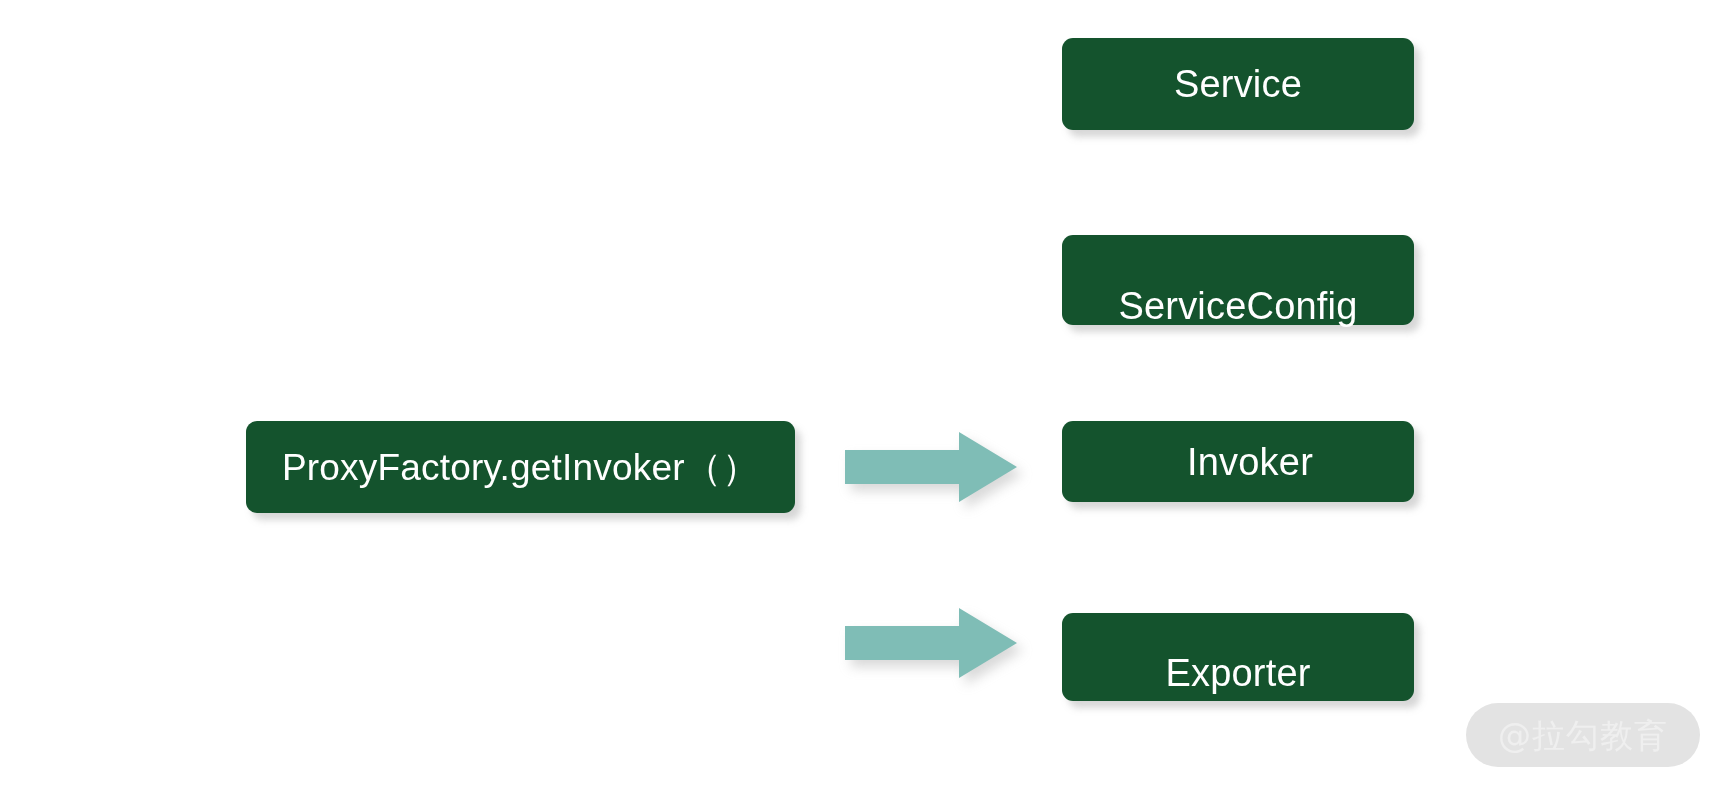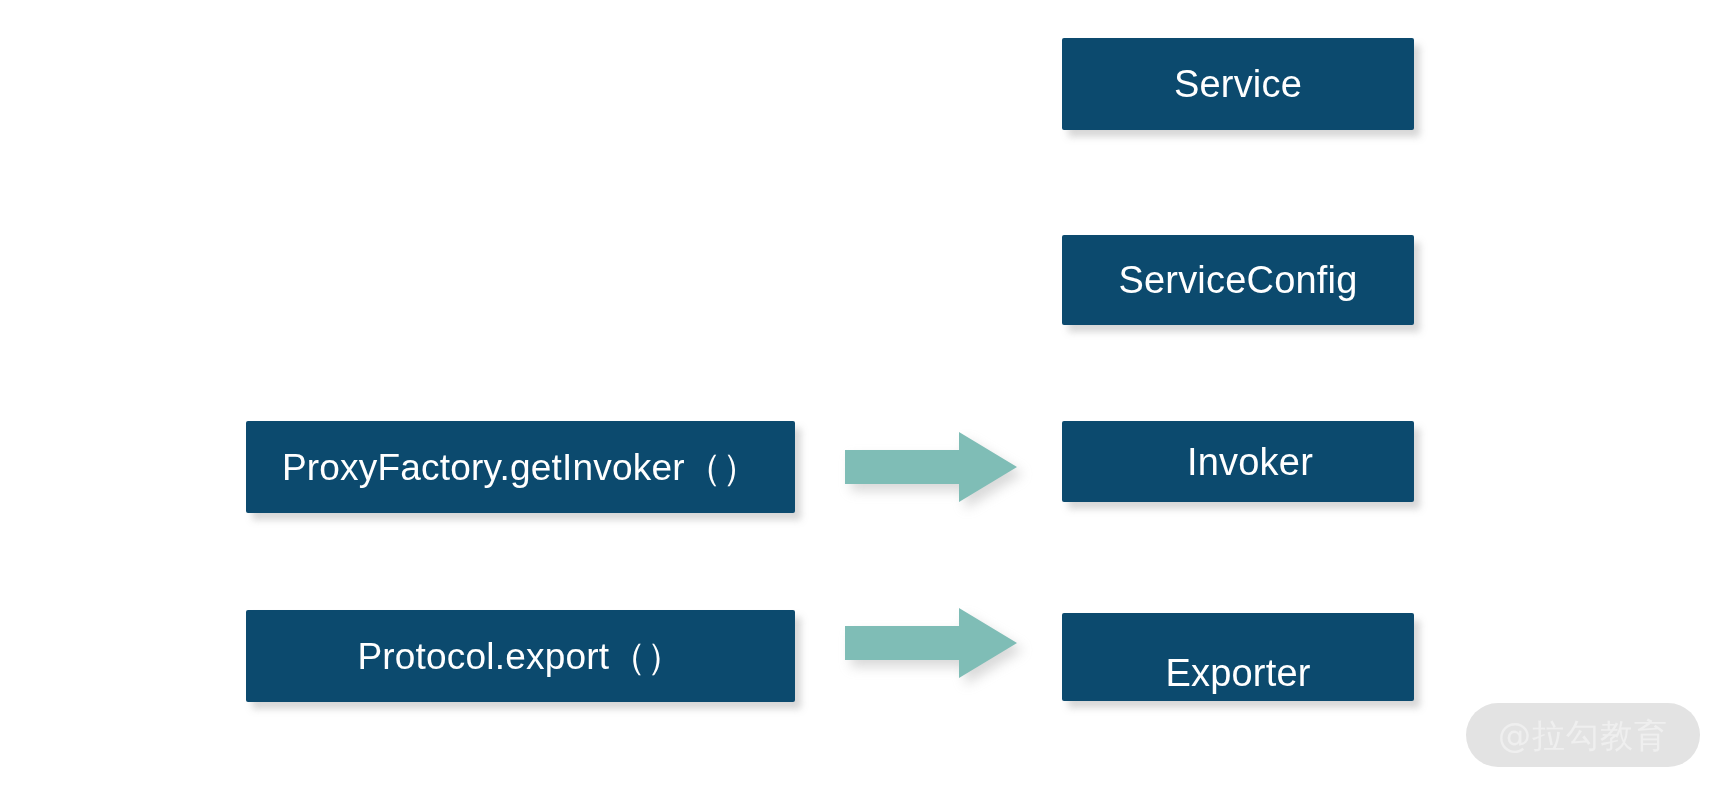--- a/index.html
+++ b/index.html
@@ -13,37 +13,37 @@
   #canvas {
     position: relative;
     width: 1720px;
     height: 799px;
     background: #ffffff;
     overflow: hidden;
   }
   .node {
     position: absolute;
     box-sizing: border-box;
-    background: #0c4a6e;
-    border-radius: 2px;
+    background: #14532d;
+    border-radius: 11px;
     color: #ffffff;
     display: flex;
     align-items: center;
     justify-content: center;
     box-shadow: 6px 7px 7px rgba(140, 140, 140, 0.35);
     letter-spacing: 0.2px;
     white-space: nowrap;
   }
   .node-label {
     font-weight: 400;
     line-height: 1;
   }
   
   .node-service      { left: 1062px; top: 38px;  width: 352px; height: 92px;  }
-  .node-serviceconfig{ left: 1062px; top: 235px; width: 352px; height: 90px;  }
+  .node-serviceconfig{ left: 1062px; top: 235px; width: 352px; height: 90px; align-items: flex-end;  }
   .node-invoker      { left: 1062px; top: 421px; width: 352px; height: 81px;  }
   .node-exporter     { left: 1062px; top: 613px; width: 352px; height: 88px;  }
   
   .node-proxyfactory { left: 246px;  top: 421px; width: 549px; height: 92px; text-align: center;  }
   .node-protocol     { left: 246px;  top: 610px; width: 549px; height: 92px;  }
 
   .node-service      .node-label { font-size: 38px; }
   .node-serviceconfig .node-label { font-size: 38px; }
   .node-invoker      .node-label { font-size: 38px; margin-left: 24px; }
   .node-exporter     .node-label { font-size: 38px; margin-top: 32px; }
@@ -99,23 +99,20 @@
   </div>
 
   <div class="node node-exporter">
     <span class="node-label">Exporter</span>
   </div>
 
   <div class="node node-proxyfactory">
     <span class="node-label">ProxyFactory.getInvoker（）</span>
   </div>
 
-  <div class="node node-protocol">
-    <span class="node-label">Protocol.export（）</span>
-  </div>
 
   <div class="arrow arrow-1">
     <svg width="172" height="70" viewBox="0 0 172 70" xmlns="http://www.w3.org/2000/svg">
       <polygon points="0,18 114,18 114,0 172,35 114,70 114,52 0,52" fill="#7fbdb6"></polygon>
     </svg>
   </div>
 
   <div class="arrow arrow-2">
     <svg width="172" height="70" viewBox="0 0 172 70" xmlns="http://www.w3.org/2000/svg">
       <polygon points="0,18 114,18 114,0 172,35 114,70 114,52 0,52" fill="#7fbdb6"></polygon>

